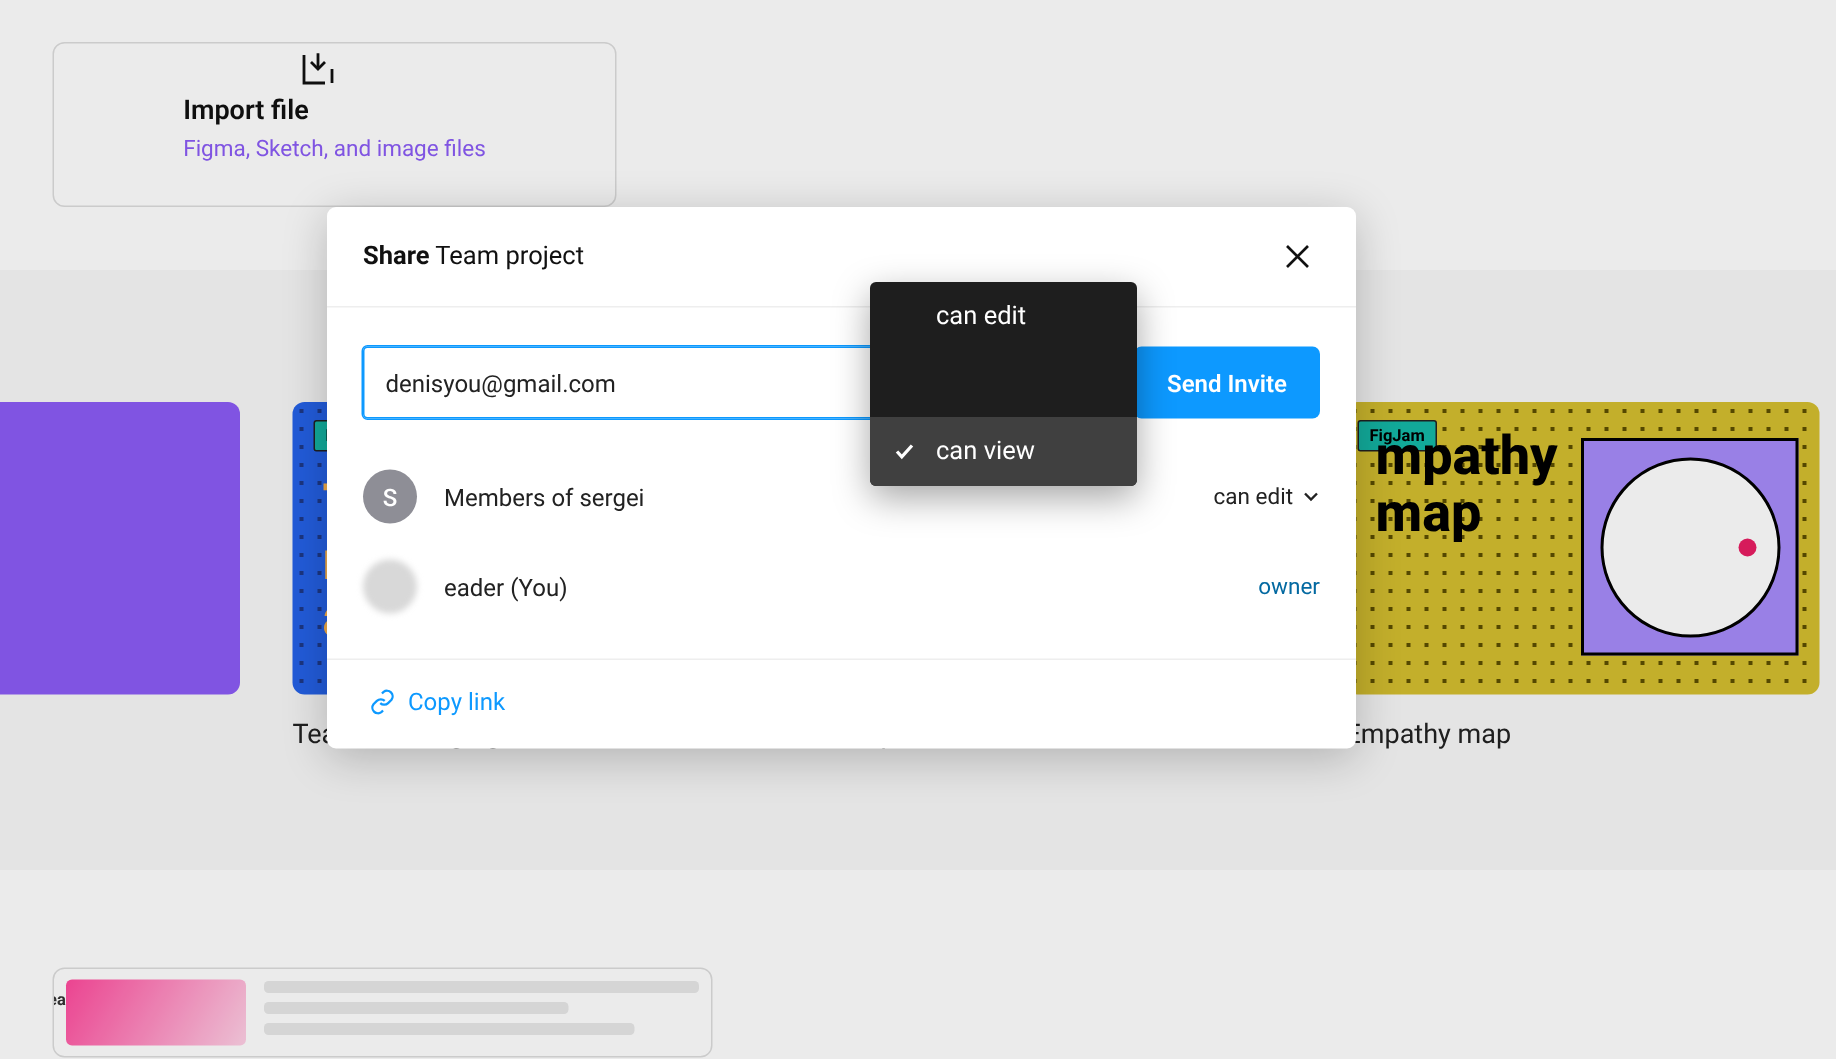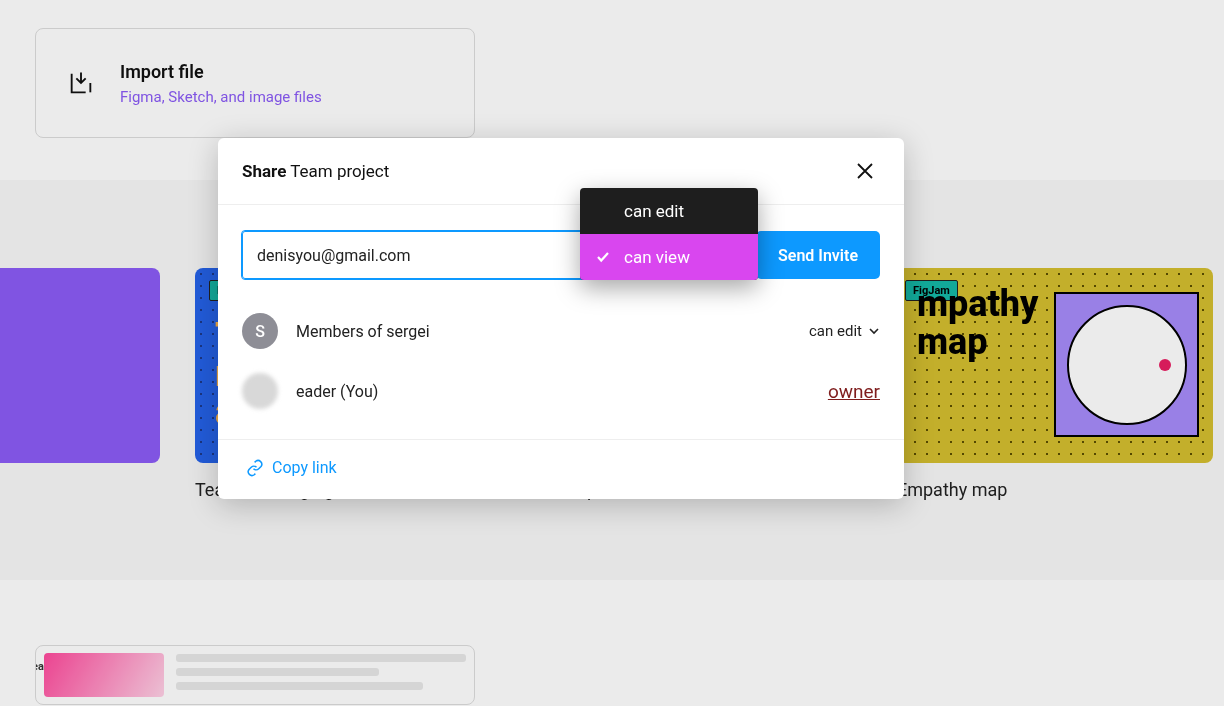--- a/index.html
+++ b/index.html
@@ -1,22 +1,22 @@
 <!DOCTYPE html>
 <html><head>
 <meta charset="utf-8">
 <style>
   * { box-sizing: border-box; margin: 0; padding: 0; font-family: -apple-system, BlinkMacSystemFont, "Segoe UI", Roboto, Helvetica, Arial, sans-serif; }
   body { width: 1224px; height: 706px; background: #ffffff; position: relative; overflow: hidden; }
 
   
   .bg-import-card {
-    position: absolute; left: 35px; top: 28px; width: 440px; height: 110px;
+    position: absolute; left: 35px; top: 28px; width: 376px; height: 110px;
     border: 1px solid #dddddd; border-radius: 8px; background: #fff;
-    display: flex; align-items: center; padding: 0 28px;
+    display: flex; align-items: center; padding: 0 28px; flex-direction: column;
   }
   .bg-import-card .icon { width: 34px; height: 34px; margin-right: 22px; display:flex; align-items:center; justify-content:center; }
   .bg-import-card .text h3 { font-size: 18px; font-weight: 600; color: #111; margin-bottom: 6px; }
   .bg-import-card .text p { font-size: 15px; color: #8b5cf6; }
 
   .bg-templates-strip {
     position: absolute; left: 0; top: 180px; width: 1224px; height: 400px;
     background: #f8f8f8;
     display: flex; align-items: flex-start; padding: 88px 0 0 0;
     gap: 35px;
@@ -75,33 +75,33 @@
   @keyframes blink { 50% { opacity:0; } }
   .send-btn { background:#0d99ff; color:#fff; font-size:16px; font-weight:600; padding: 0 22px; border:none; border-radius:5px; cursor:pointer; height:48px; }
 
   .members { padding: 22px 24px 0 24px; }
   .member-row { display:flex; align-items:center; padding: 12px 0; }
   .avatar { width:36px; height:36px; border-radius:50%; margin-right:18px; display:flex;align-items:center;justify-content:center; color:#fff; font-size:16px; font-weight:500; }
   .avatar.team { background:#8e8e96; }
   .avatar.blur { background: #d8d8d8; filter: blur(2px); }
   .member-name { flex:1; font-size:16px; color:#222; }
   .role-select { font-size:15px; color:#222; display:flex; align-items:center; gap:6px; cursor:pointer; }
-  .role-static { font-size:19px; color:#7f1d1d;text-decoration:underline; }
+  .role-static { font-size:15px; color:#0369a1; }
 
   .modal-footer { border-top:1px solid #eee; margin-top:18px; padding: 18px 24px 22px 28px; display:flex; align-items:center; gap:10px; }
   .copy-link { color:#0d99ff; font-size:16px; display:flex; align-items:center; gap:8px; cursor:pointer; }
 
   
   .perm-menu {
     position:absolute; left:580px; top:188px; width:178px;
     background:#1e1e1e; border-radius:4px; overflow:hidden; z-index:30;
     box-shadow: 0 8px 24px rgba(0,0,0,0.35);
   }
   .perm-item { display:flex; align-items:center; gap:12px; padding: 13px 16px 13px 14px; font-size:17px; color:#fff; cursor:pointer; }
-  .perm-item.selected { background:#d946ef; }
+  .perm-item.selected { background:#404040;margin-top:44px; }
   .perm-check { width:18px; display:inline-flex; justify-content:center; }
 
   svg { display:block; }
 </style>
 </head>
 <body>
 
 <div class="bg-import-card">
   <span class="icon">
     <svg width="28" height="28" viewBox="0 0 24 24" fill="none" stroke="#111" stroke-width="1.6">

